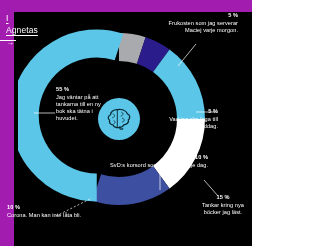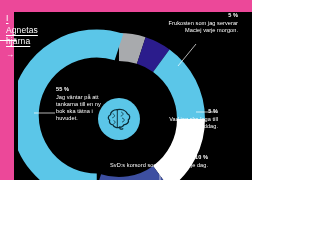--- a/index.html
+++ b/index.html
@@ -4,22 +4,22 @@
 <style>
   html,body{margin:0;padding:0;}
   body{
     width:252px;height:246px;
     background:#ffffff;
     font-family:"Liberation Sans", sans-serif;
     overflow:hidden;
   }
   #stage{
     position:relative;
-    width:252px;height:180px;
-    background:#ec4899;
+    width:252px;height:246px;
+    background:#a21caf;
     overflow:hidden;
   }
   
   #panel{
     position:absolute;
     left:14px; top:12px;
     width:238px; height:234px;
     background:#000000;
     overflow:hidden;
   }
@@ -103,21 +103,20 @@
 
 <div id="stage">
 
   <div id="panel"></div>
 
   <div id="left-rule"></div>
 
   <div id="title-block">
     <span class="tline">I</span>
     <span class="tline">Agnetas</span>
-    <span class="tline">hjärna</span>
     <span class="arrow">→</span>
   </div>
 
   <div id="donut-wrap">
     <svg width="202" height="202" viewBox="0 0 202 202">
 
       <g transform="translate(101,101)">
 
         <path fill="none" stroke="#A8AAAD" stroke-width="28" d="M 0,-72 A 72,72 0 0,1 22.25,-68.47"></path>
 

